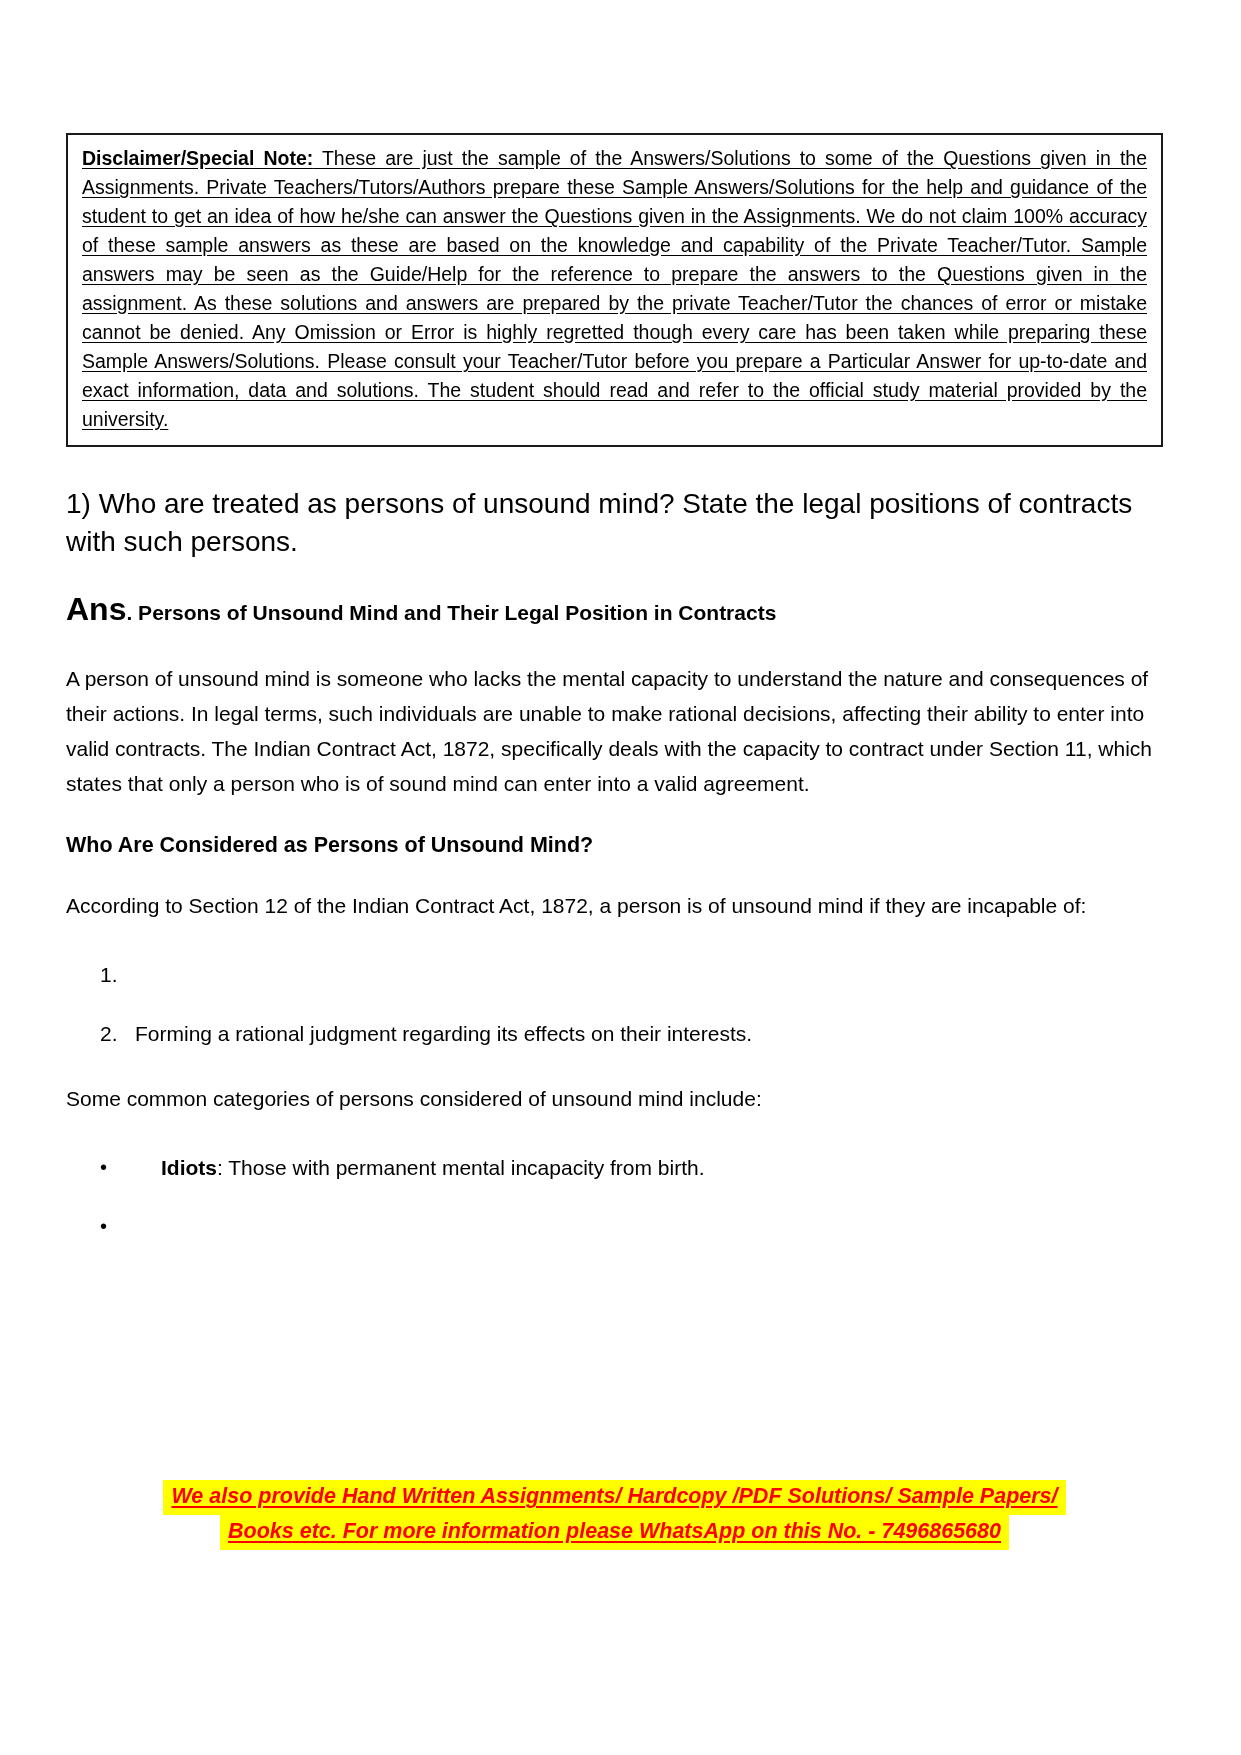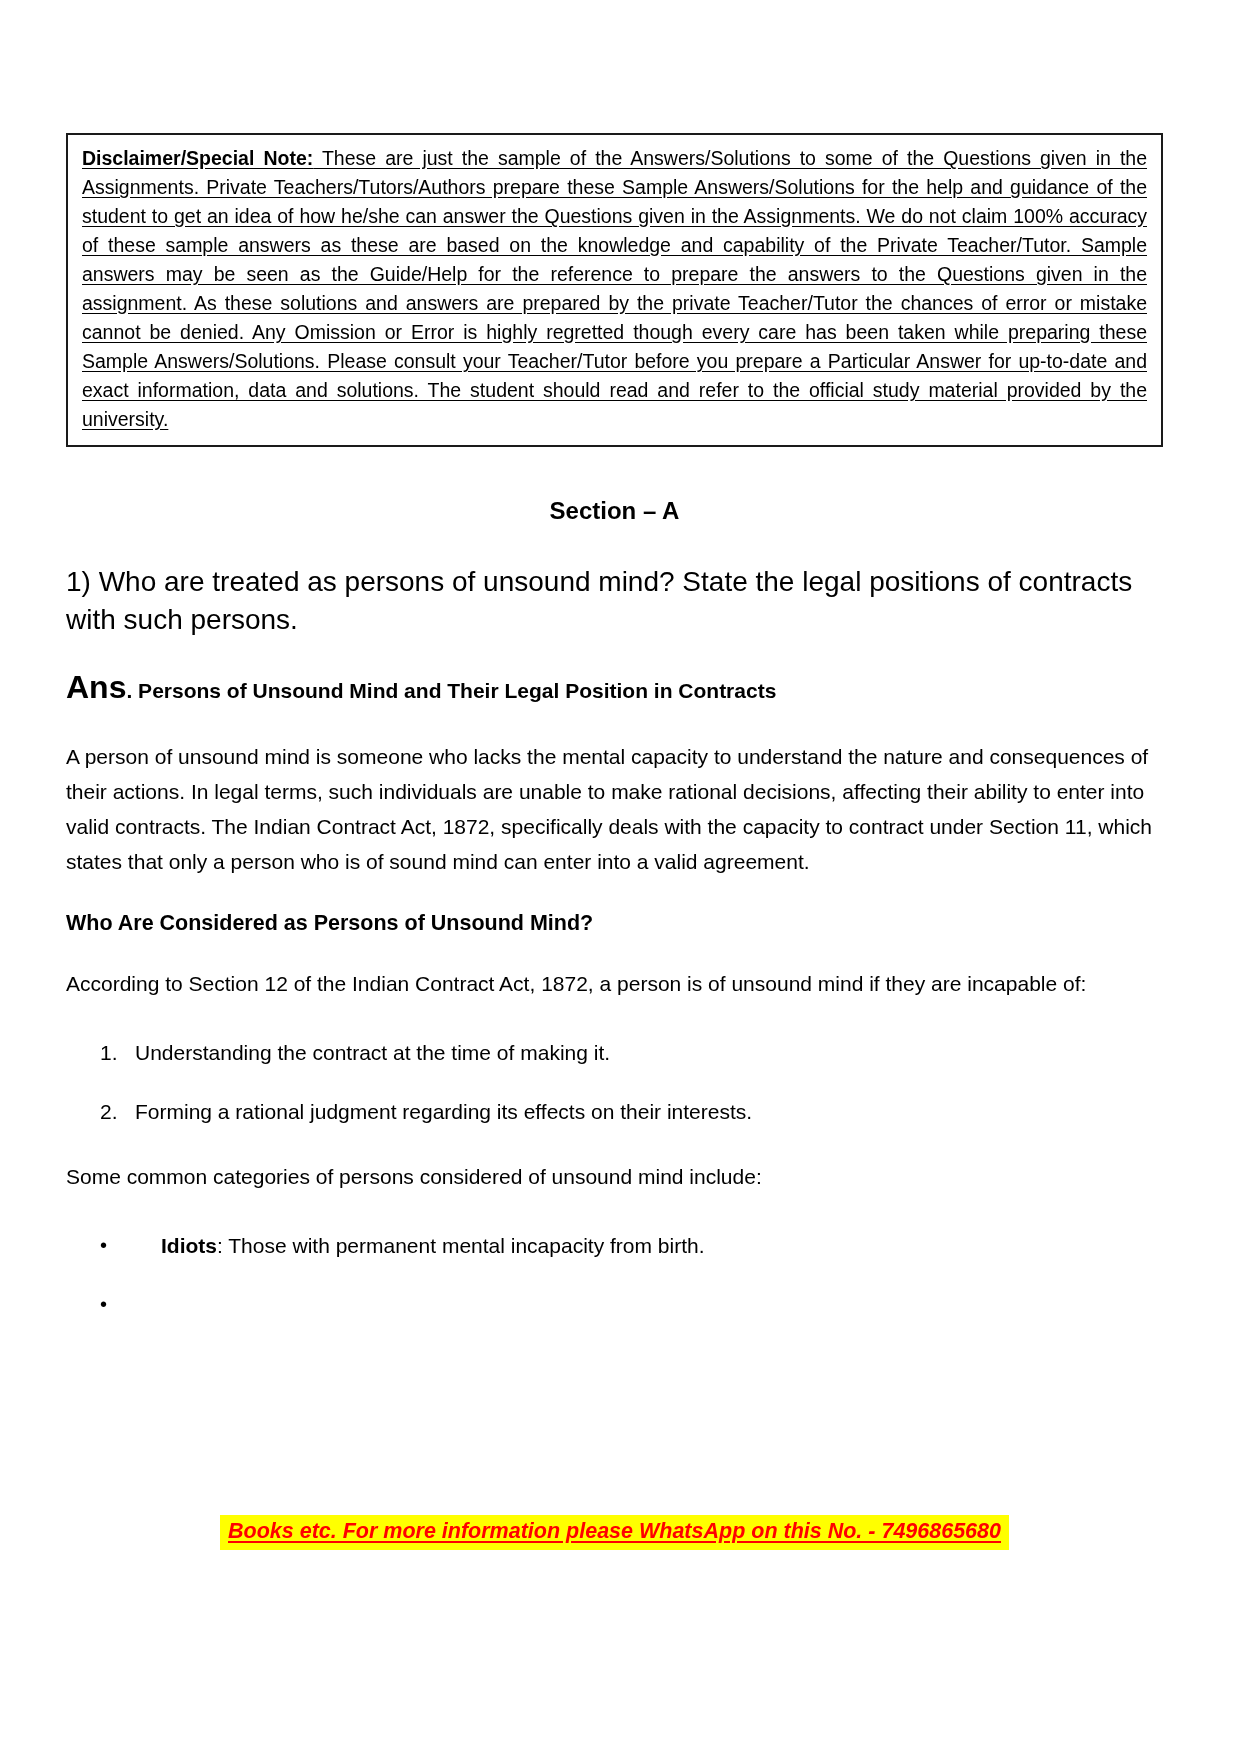--- a/index.html
+++ b/index.html
@@ -107,53 +107,51 @@
 </style>
 </head>
 <body>
 
 <div class="page">
 
   <div class="disclaimer-box">
     <p class="disclaimer-text"><strong>Disclaimer/Special Note:</strong><span> These are just the sample of the Answers/Solutions to some of the Questions given in the Assignments. Private Teachers/Tutors/Authors prepare these Sample Answers/Solutions for the help and guidance of the student to get an idea of how he/she can answer the Questions given in the Assignments. We do not claim 100% accuracy of these sample answers as these are based on the knowledge and capability of the Private Teacher/Tutor. Sample answers may be seen as the Guide/Help for the reference to prepare the answers to the Questions given in the assignment. As these solutions and answers are prepared by the private Teacher/Tutor the chances of error or mistake cannot be denied. Any Omission or Error is highly regretted though every care has been taken while preparing these Sample Answers/Solutions. Please consult your Teacher/Tutor before you prepare a Particular Answer for up-to-date and exact information, data and solutions. The student should read and refer to the official study material provided by the university.</span></p>
   </div>
 
-  <h2 class="section-heading">Section – A</h2>
 
   <h1 class="question">1) Who are treated as persons of unsound mind? State the legal positions of contracts with such persons.</h1>
 
   <p class="ans-line"><span class="ans-label">Ans</span><span class="ans-title">. Persons of Unsound Mind and Their Legal Position in Contracts</span></p>
 
   <p class="body-text"><span>A </span><strong>person of unsound mind</strong><span> is someone who lacks the mental capacity to understand the nature and consequences of their actions. In legal terms, such individuals are unable to make rational decisions, affecting their ability to enter into valid contracts. The Indian Contract Act, 1872, specifically deals with the capacity to contract under </span><strong>Section 11</strong><span>, which states that only a person who is of sound mind can enter into a valid agreement.</span></p>
 
   <h3 class="subheading">Who Are Considered as Persons of Unsound Mind?</h3>
 
   <p class="body-text"><span>According to </span><strong>Section 12 of the Indian Contract Act, 1872</strong><span>, a person is of unsound mind if they are incapable of:</span></p>
 
   <div class="list num-list">
     <div class="list-item">
       <span class="marker">1.</span>
-      <span class="item-text">Understanding the contract at the time of making it.</span>
     </div>
     <div class="list-item">
       <span class="marker">2.</span>
       <span class="item-text">Forming a rational judgment regarding its effects on their interests.</span>
     </div>
   </div>
 
   <p class="body-text">Some common categories of persons considered of unsound mind include:</p>
 
   <div class="list bullet-list">
     <div class="list-item">
       <span class="marker">•</span>
       <span class="item-text"><strong>Idiots</strong><span>: Those with permanent mental incapacity from birth.</span></span>
     </div>
     <div class="list-item">
       <span class="marker">•</span>
     </div>
   </div>
 
   <div class="footer">
-    <br>
+    <span class="hl">We also provide Hand Written Assignments/ Hardcopy /PDF Solutions/ Sample Papers/</span><br>
     <span class="hl">Books etc. For more information please WhatsApp on this No. - 7496865680</span>
   </div>
 
 </div>
 
 </body></html>

